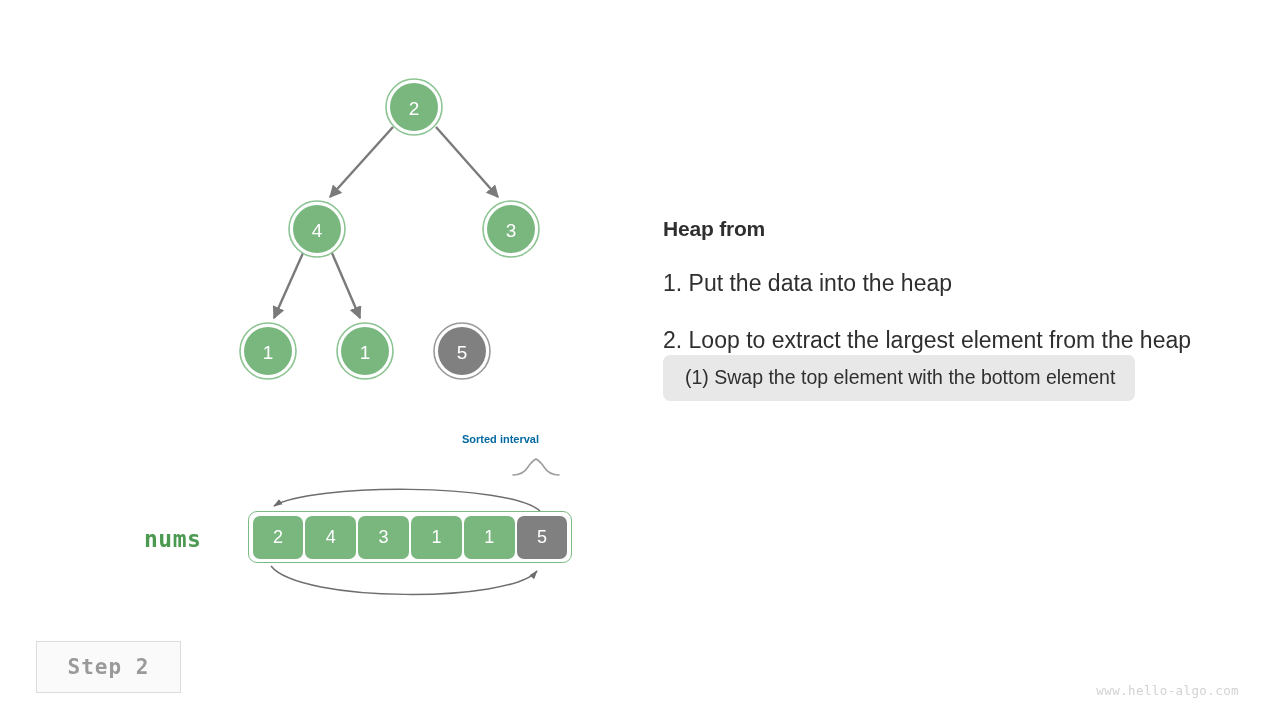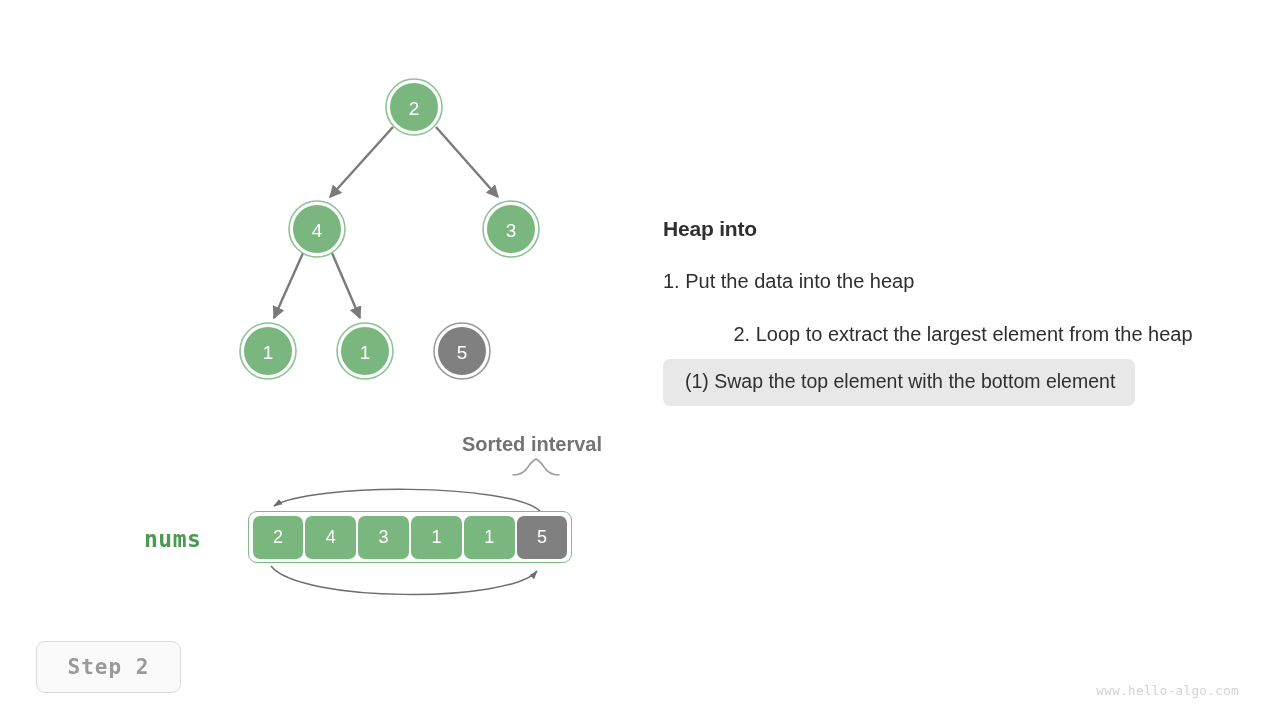--- a/index.html
+++ b/index.html
@@ -41,27 +41,27 @@
   }
   #panel-title {
     font-size: 21px;
     font-weight: bold;
     color: #2f2f2f;
     letter-spacing: -0.2px;
     margin: 0 0 28px 0;
     line-height: 1.2;
   }
   .panel-step {
-    font-size: 20px;
+    font-size: 23px;
     color: #2f2f2f;
     margin: 0 0 28px 0;
     line-height: 1.25;
     white-space: nowrap;
   }
-  .panel-step.tight { margin-bottom: 12px; text-align: center; }
+  .panel-step.tight { margin-bottom: 0; }
   #substep-box {
     display: inline-block;
     background: #e8e8e8;
     border-radius: 7px;
     padding: 11px 20px 12px 22px;
     font-size: 19.5px;
     color: #2f2f2f;
     line-height: 1.2;
     white-space: nowrap;
   }
@@ -79,23 +79,23 @@
     left: 0;
     top: 0;
     width: 520px;
     height: 185px;
     overflow: visible;
   }
   #sorted-label {
     position: absolute;
     left: 332px;
     top: 8px;
-    font-size: 20px;
-    font-weight: bold;
-    color: #737373;
+    font-size: 11px;
+    font-weight: bold;
+    color: #0369a1;
     white-space: nowrap;
   }
   #nums-label {
     position: absolute;
     left: 14px;
     top: 101px;
     font-family: "DejaVu Sans Mono", "Liberation Mono", monospace;
     font-size: 23px;
     font-weight: bold;
     color: #4c9a51;
@@ -128,21 +128,21 @@
   .cell.gray  { background: #808080; }
 
   
   #step-badge {
     position: absolute;
     left: 36px;
     top: 641px;
     width: 145px;
     height: 52px;
     border: 1.4px solid #dcdcdc;
-    border-radius: 9px;
+    border-radius: 0;
     background: #fafafa;
     box-sizing: border-box;
     display: flex;
     align-items: center;
     justify-content: center;
     font-family: "DejaVu Sans Mono", "Liberation Mono", monospace;
     font-size: 21px;
     font-weight: bold;
     color: #9a9a9a;
     letter-spacing: 1px;
@@ -213,21 +213,21 @@
 
     <g>
       <circle cx="462" cy="351" r="28" fill="none" stroke="#9a9a9a" stroke-width="1.6"></circle>
       <circle cx="462" cy="351" r="24" fill="#808080"></circle>
       <text class="node-label" x="462" y="352">5</text>
     </g>
   </g>
 </svg>
 
 <div id="info-panel">
-  <div id="panel-title">Heap into</div>
+  <div id="panel-title">Heap from</div>
   <div class="panel-step">1. Put the data into the heap</div>
   <div class="panel-step tight">2. Loop to extract the largest element from the heap</div>
   <div id="substep-box">(1) Swap the top element with the bottom element</div>
 </div>
 
 <div id="array-area">
 
   <div id="sorted-label">Sorted interval</div>
 
   <svg id="array-svg" viewBox="0 0 520 185">

